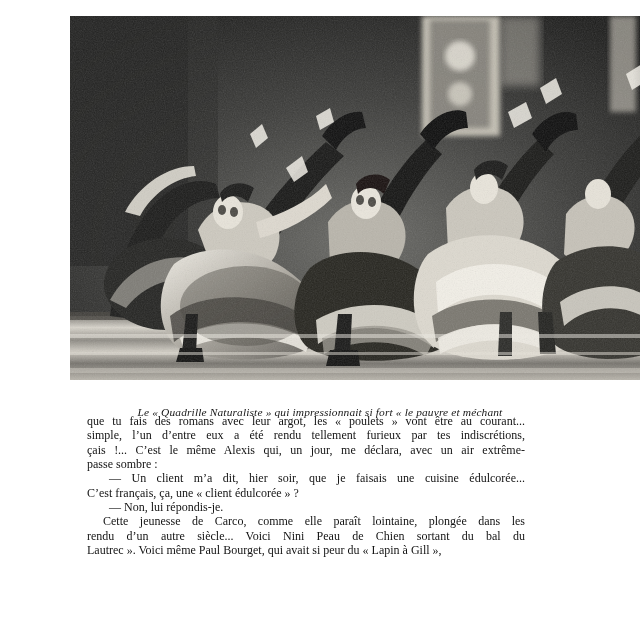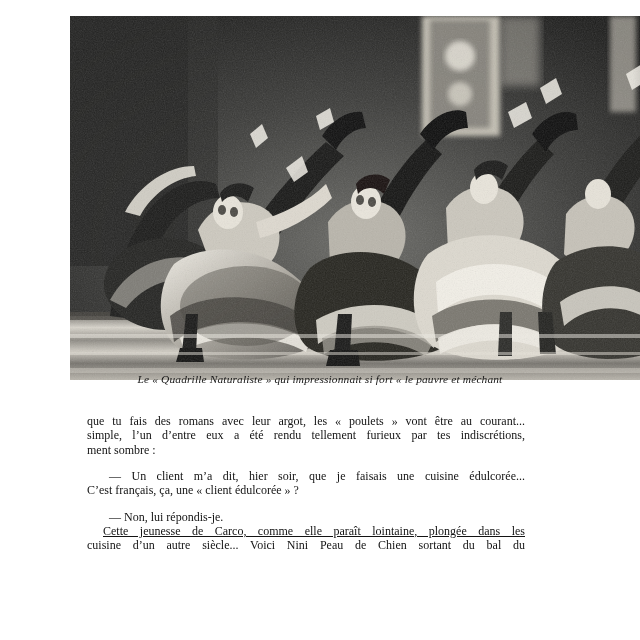--- a/index.html
+++ b/index.html
@@ -45,20 +45,21 @@
     text-align: center;
     font-style: italic;
     font-size: 11.4px;
     line-height: 15.2px;
     color: #161616;
     letter-spacing: 0.15px;
   }
   .caption .cap-line {
     display: block;
     white-space: nowrap;
+    margin-top: 33px;
   }
 
   
   .body-text {
     position: absolute;
     left: 87px;
     top: 414px;
     width: 438px;
     font-size: 12px;
     line-height: 14.35px;
@@ -69,25 +70,23 @@
     display: block;
     white-space: nowrap;
     text-align: justify;
     text-align-last: justify;
   }
   .body-text .tline.nojust {
     text-align-last: left;
   }
   .body-text .tline.indent {
     padding-left: 22px;
-    margin-top: 12px;
   }
   .body-text .tline.indent-sm {
     padding-left: 16px;
-    text-decoration: underline;
   }
 </style>
 </head>
 <body>
 
 <figure class="photo-figure">
   <div class="photo-frame">
     <svg class="photo-svg" viewBox="0 0 582 364" preserveAspectRatio="none" aria-hidden="true">
       <defs>
         <filter id="grain">
@@ -239,19 +238,21 @@
   </div>
 </figure>
 
 <figcaption class="caption">
   <span class="cap-line">Le « Quadrille Naturaliste » qui impressionnait si fort « le pauvre et méchant</span>
 </figcaption>
 
 <div class="body-text">
   <span class="tline">que tu fais des romans avec leur argot, les « poulets » vont être au courant...</span>
   <span class="tline">simple, l’un d’entre eux a été rendu tellement furieux par tes indiscrétions,</span>
-  <span class="tline nojust">ment sombre :</span>
+  <span class="tline">çais !... C’est le même Alexis qui, un jour, me déclara, avec un air extrême-</span>
+  <span class="tline nojust">passe sombre :</span>
   <span class="tline indent">— Un client m’a dit, hier soir, que je faisais une cuisine édulcorée...</span>
   <span class="tline nojust">C’est français, ça, une « client édulcorée » ?</span>
   <span class="tline nojust indent">— Non, lui répondis-je.</span>
   <span class="tline indent-sm">Cette jeunesse de Carco, comme elle paraît lointaine, plongée dans les</span>
-  <span class="tline">cuisine d’un autre siècle... Voici Nini Peau de Chien sortant du bal du</span>
+  <span class="tline">rendu d’un autre siècle... Voici Nini Peau de Chien sortant du bal du</span>
+  <span class="tline nojust">Lautrec ». Voici même Paul Bourget, qui avait si peur du « Lapin à Gill »,</span>
 </div>
 
 </body></html>

